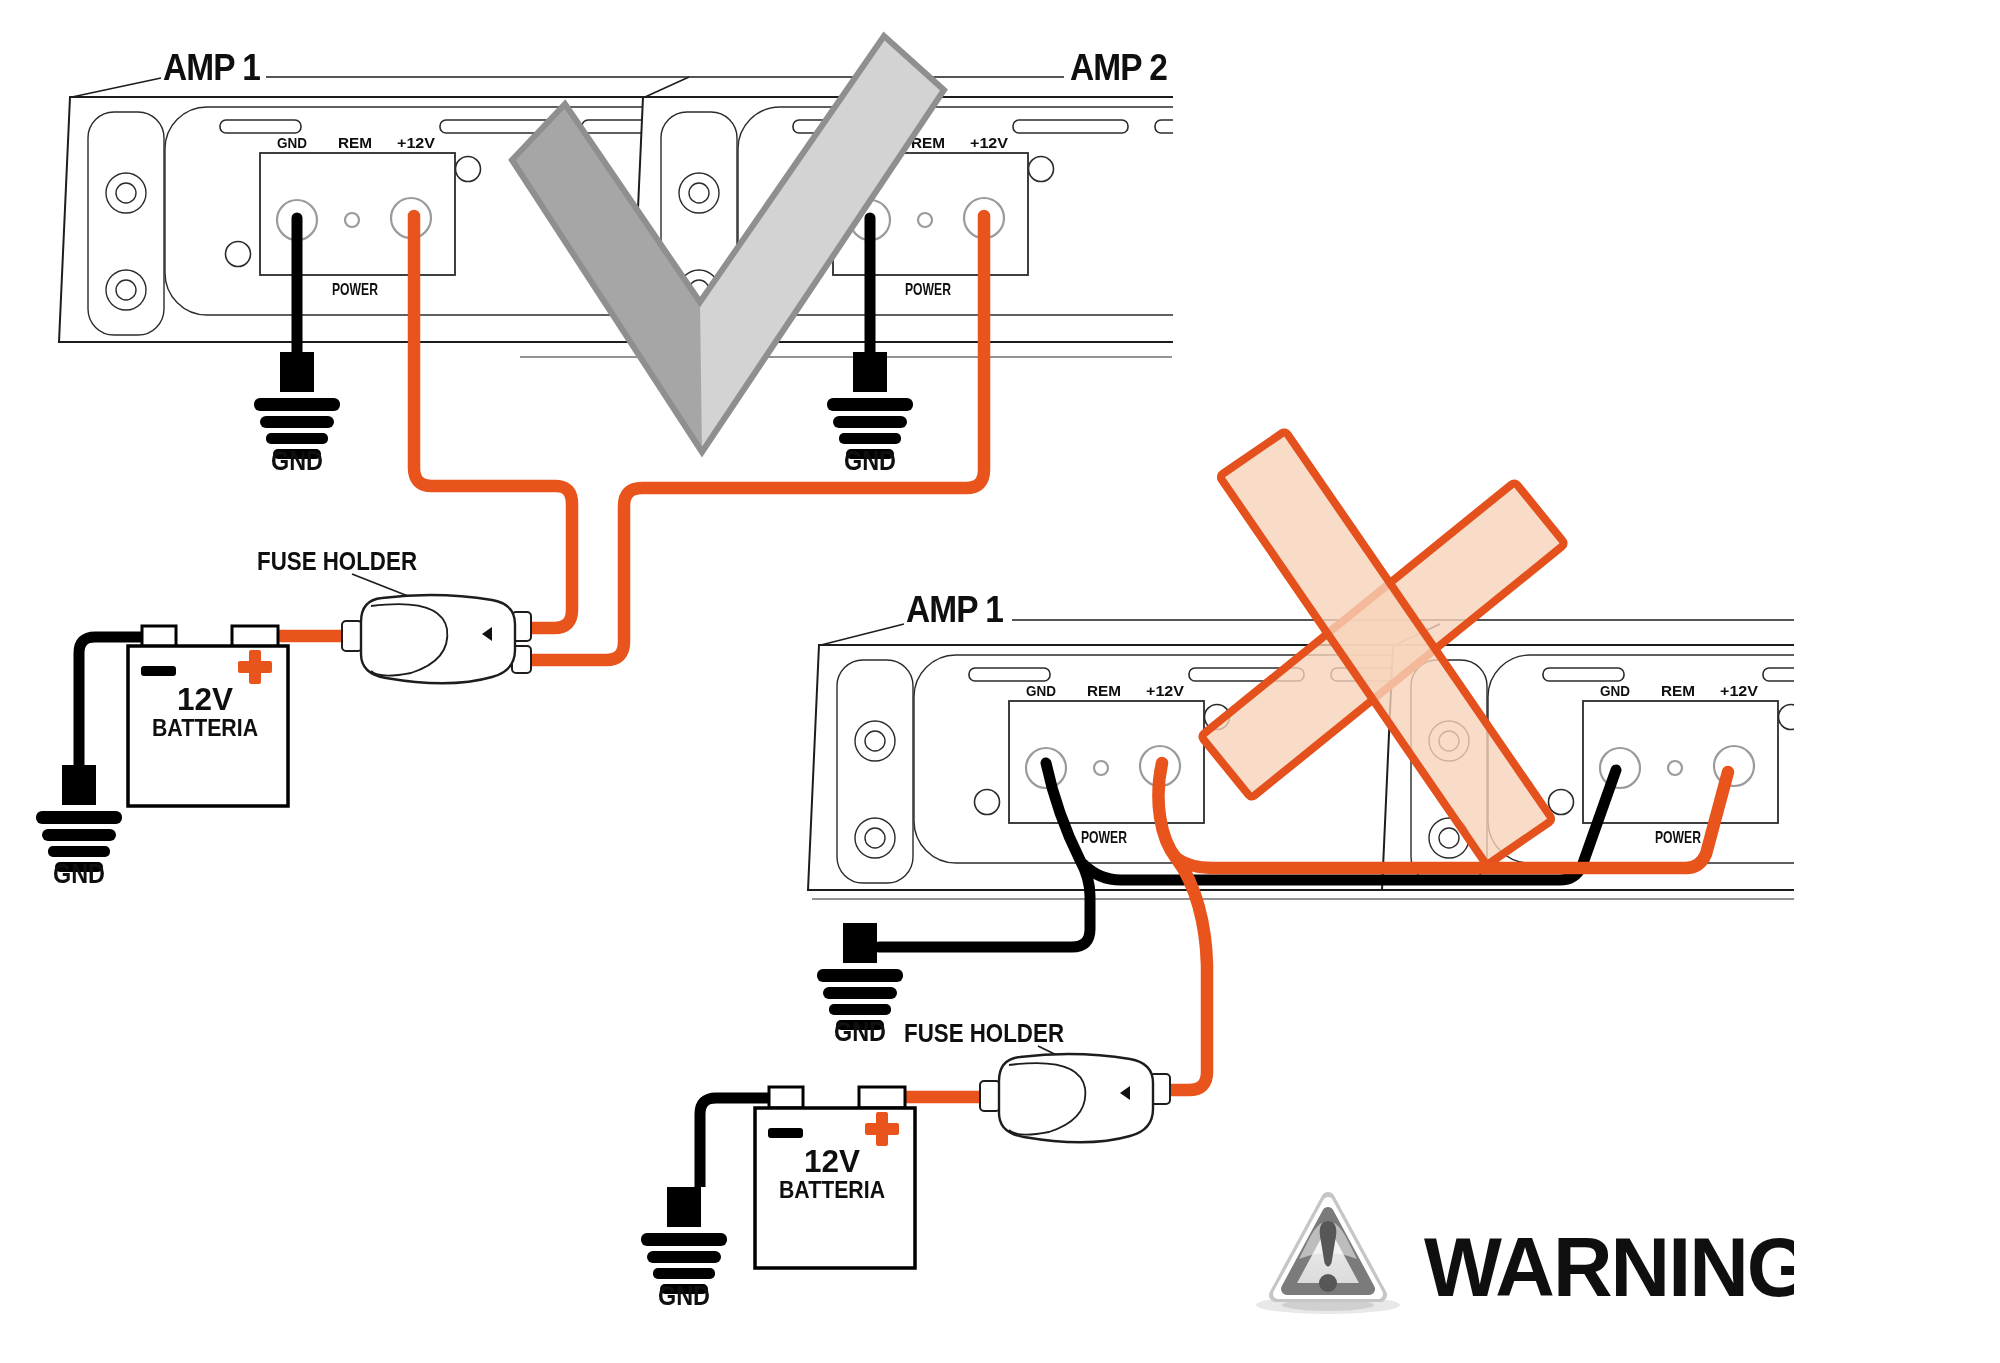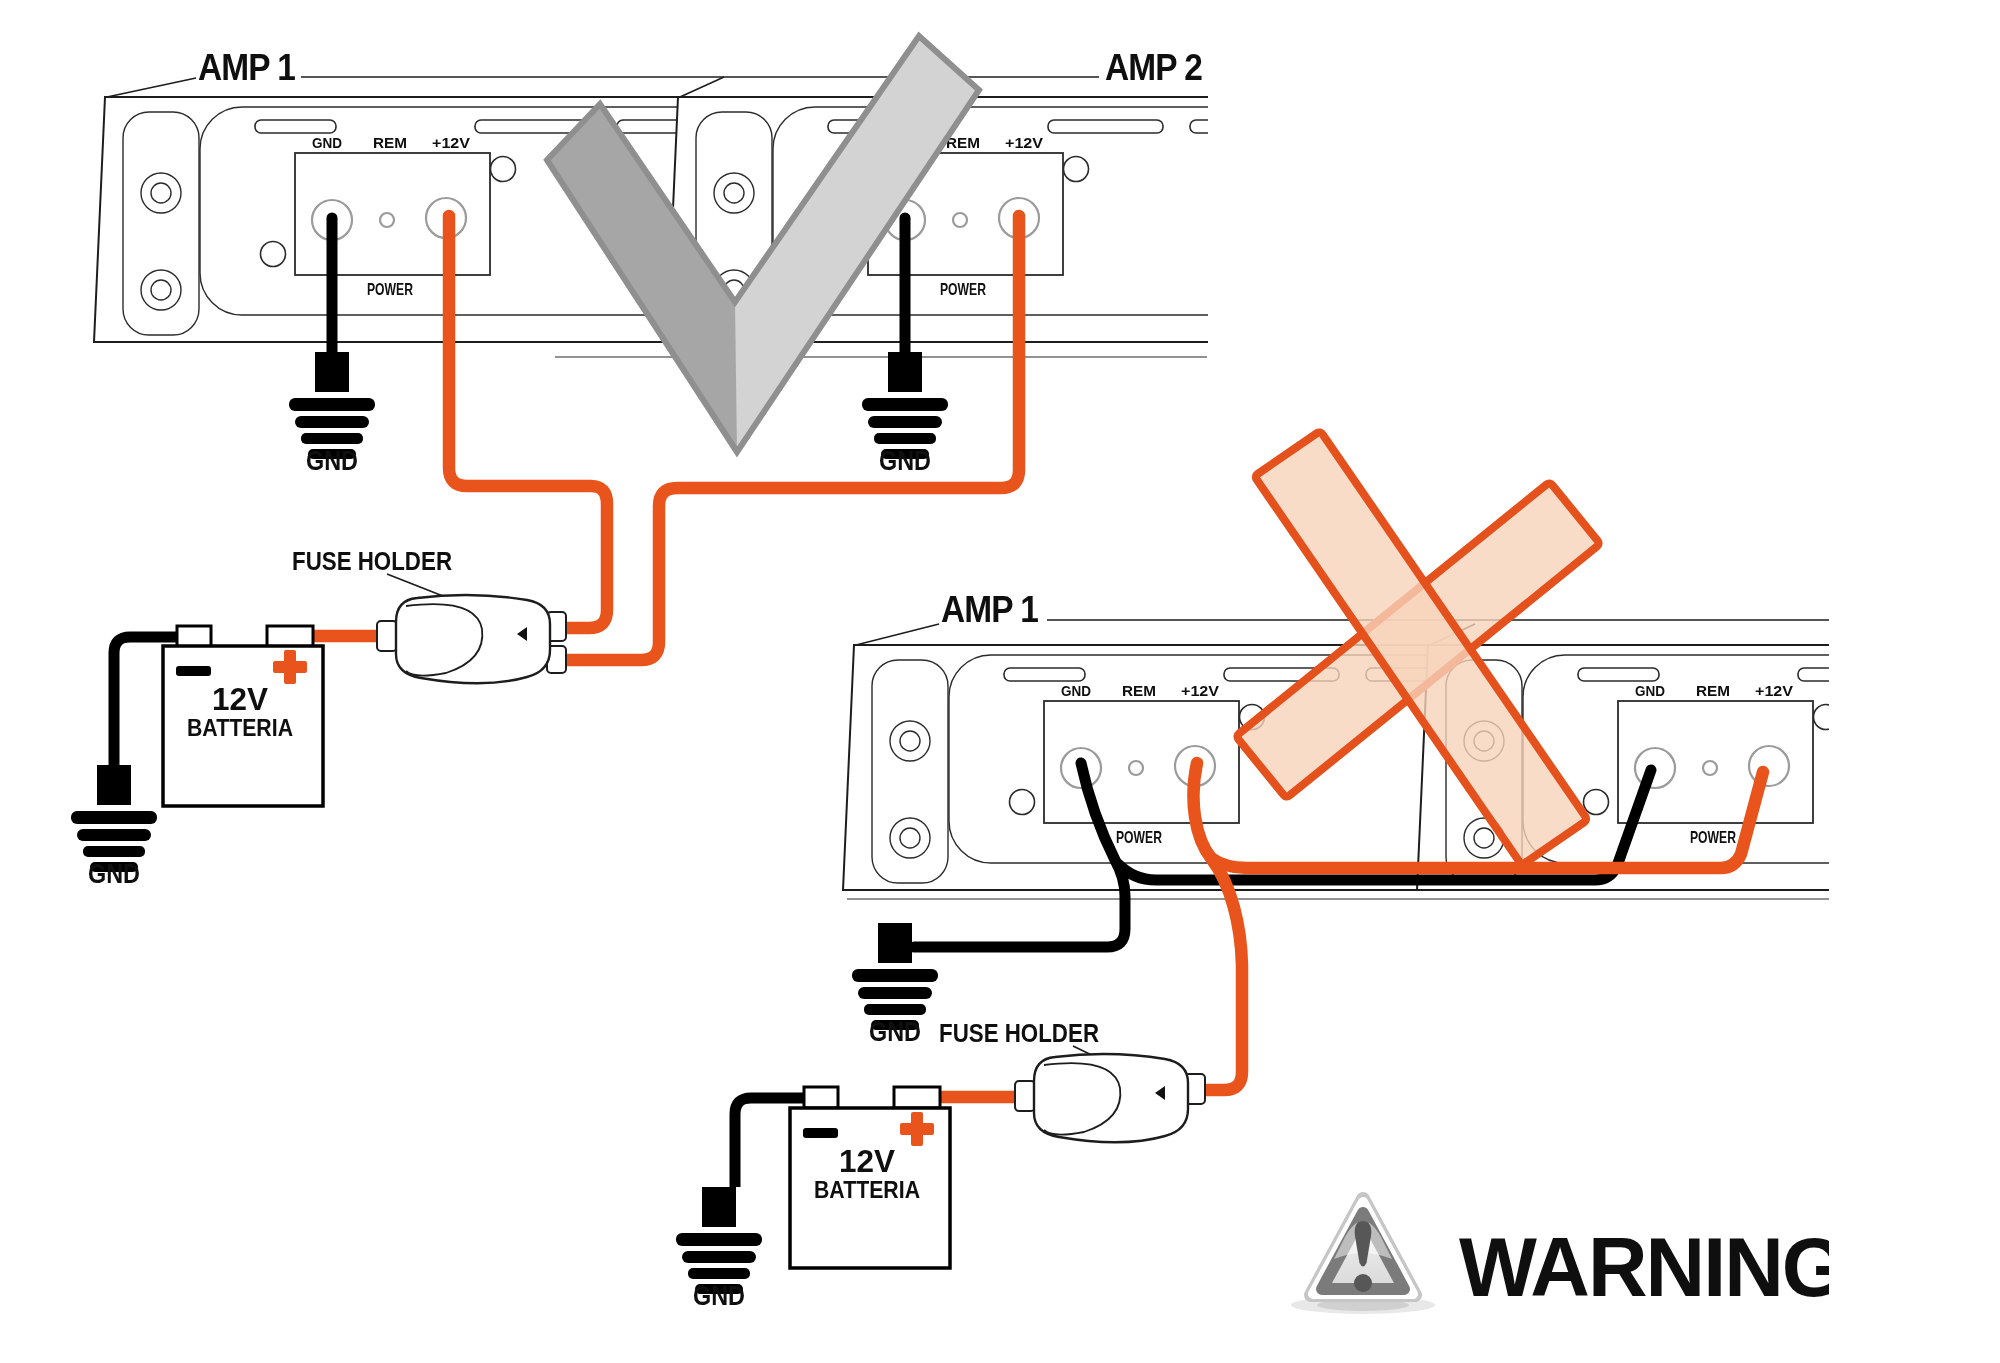--- a/index.html
+++ b/index.html
@@ -1,17 +1,17 @@
 <!DOCTYPE html>
 <html><head>
 <meta charset="utf-8">
 <style>
   html,body{margin:0;padding:0;background:#fff;}
   .stage{position:relative;width:1794px;height:1363px;background:#ffffff;overflow:hidden;
-         font-family:"Liberation Sans", sans-serif;padding-left:35px;}
+         font-family:"Liberation Sans", sans-serif;}
   svg{display:block}
   text{font-family:"Liberation Sans","DejaVu Sans",sans-serif;font-weight:bold;fill:#0f0f0f;}
   .amp-label{font-size:36px;letter-spacing:-1px;}
   .term-label{font-size:15.5px;}
   .power-label{font-size:16.5px;}
   .gnd-label{font-size:28px;}
   .fuse-label{font-size:26px;}
   .batt-v{font-size:31px;}
   .batt-name{font-size:23px;}
   .warning-label{font-size:84px;letter-spacing:-2px;}

